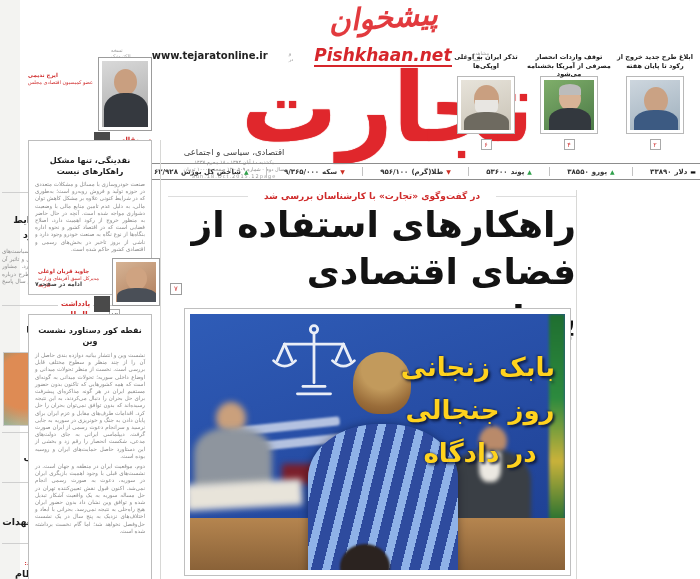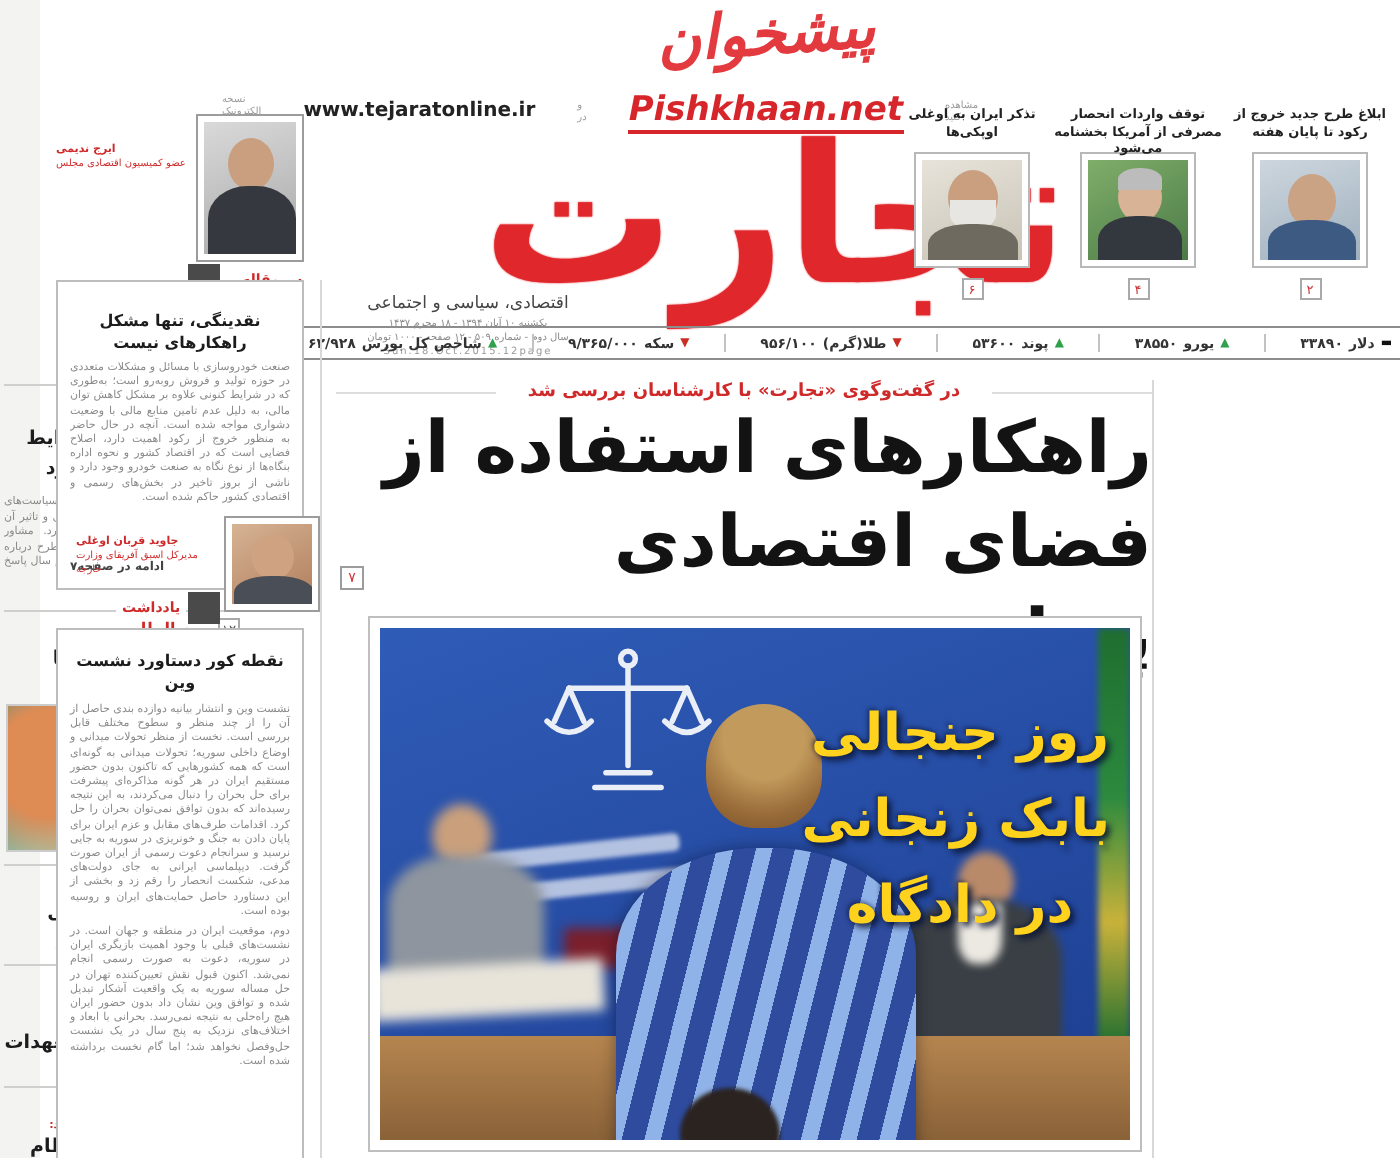--- a/index.html
+++ b/index.html
@@ -264,22 +264,22 @@
 
       <div class="flag"></div>
       <div class="desk" style="left:0; width:150px;"></div>
       <div class="desk" style="right:0; width:160px;"></div>
 
       <div class="defendant-shirt"></div>
       <div class="defendant-head"></div>
       <div style="position:absolute; left:150px; bottom:-20px; width:50px; height:46px; border-radius:50%; background:#2b2320; filter:blur(1px);"></div>
 
       <div class="photo-caption">
+        <div>بابک زنجانی</div>
         <div>روز جنجالی</div>
-        <div>بابک زنجانی</div>
         <div>در دادگاه</div>
       </div>
     </div>
   </div>
 
   <div class="sb-sec-head" style="top:192px;">
     <div class="sb-num">۳</div>
     <div class="sb-label">اقتصاد کلان</div>
   </div>
   <div class="sb-head" style="top:212px;">اواسط سال ۹۷ شرایط اقتصاد عادی می‌شود</div>

